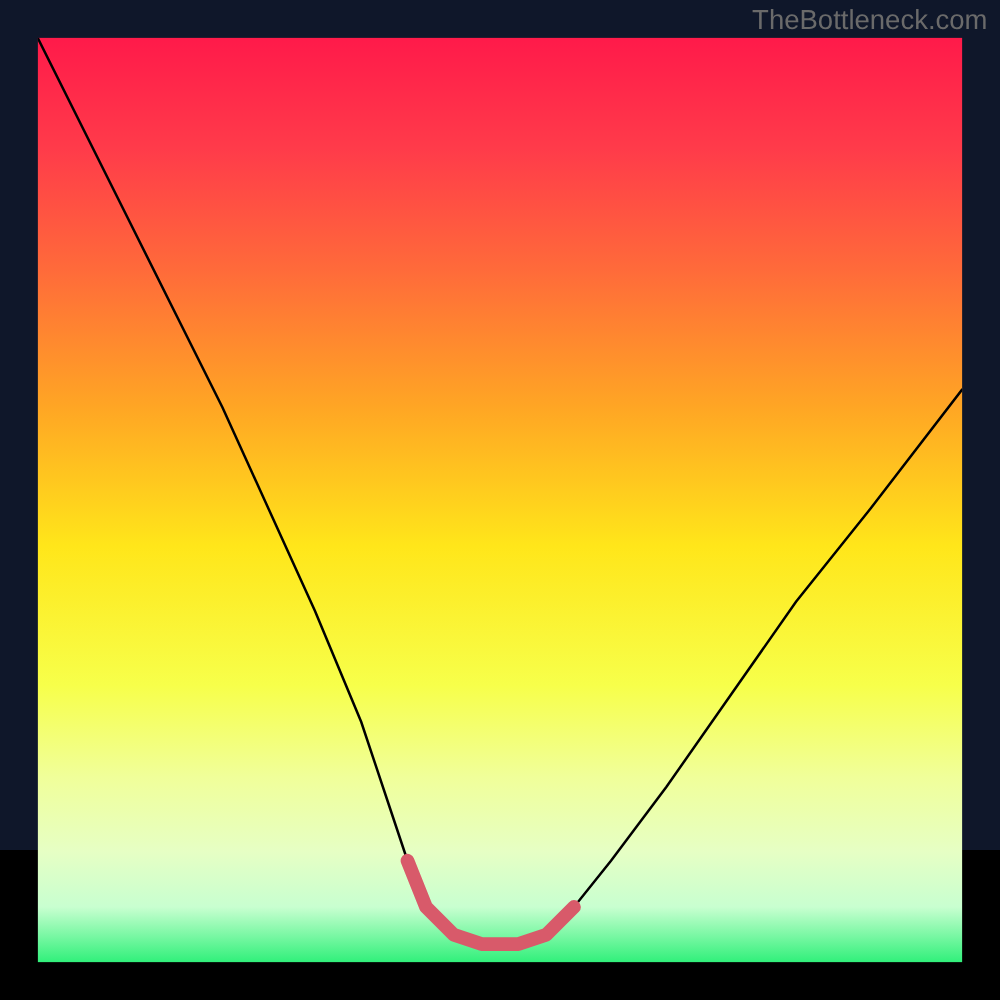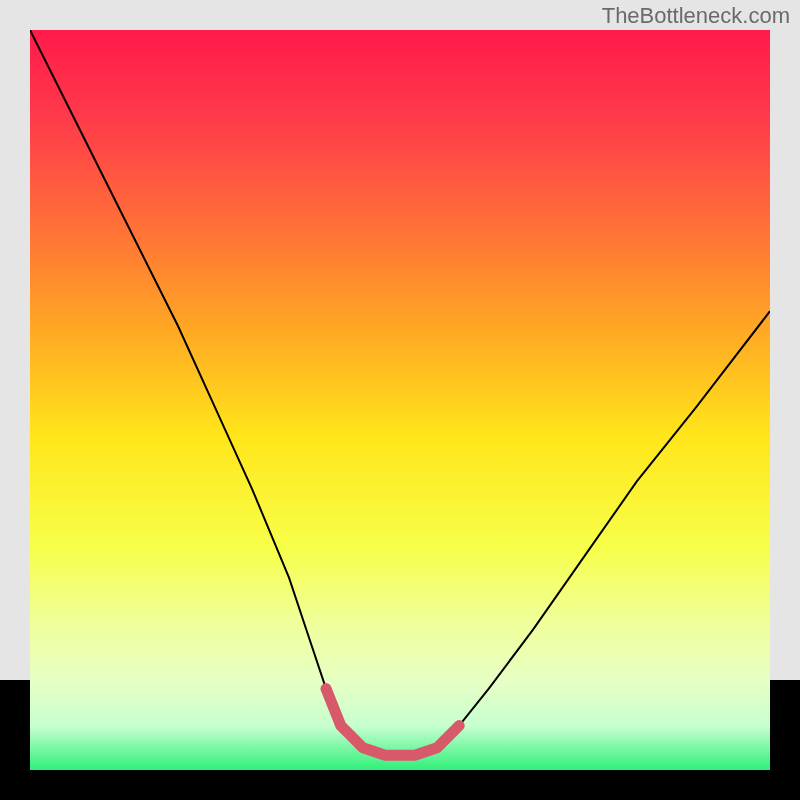--- a/index.html
+++ b/index.html
@@ -8,21 +8,21 @@
     background: #000;
     width: 800px;
     height: 800px;
     overflow: hidden;
     font-family: Arial, sans-serif;
   }
   .frame {
     position: relative;
     width: 800px;
     height: 680px;
-    background: #e5e5e5;
+    background: #0f172a;
   }
   .watermark {
     position: absolute;
     top: 3px;
     right: 10px;
     color: #6a6a6a;
     font-size: 22px;
     font-weight: 500;
     z-index: 10;
   }

